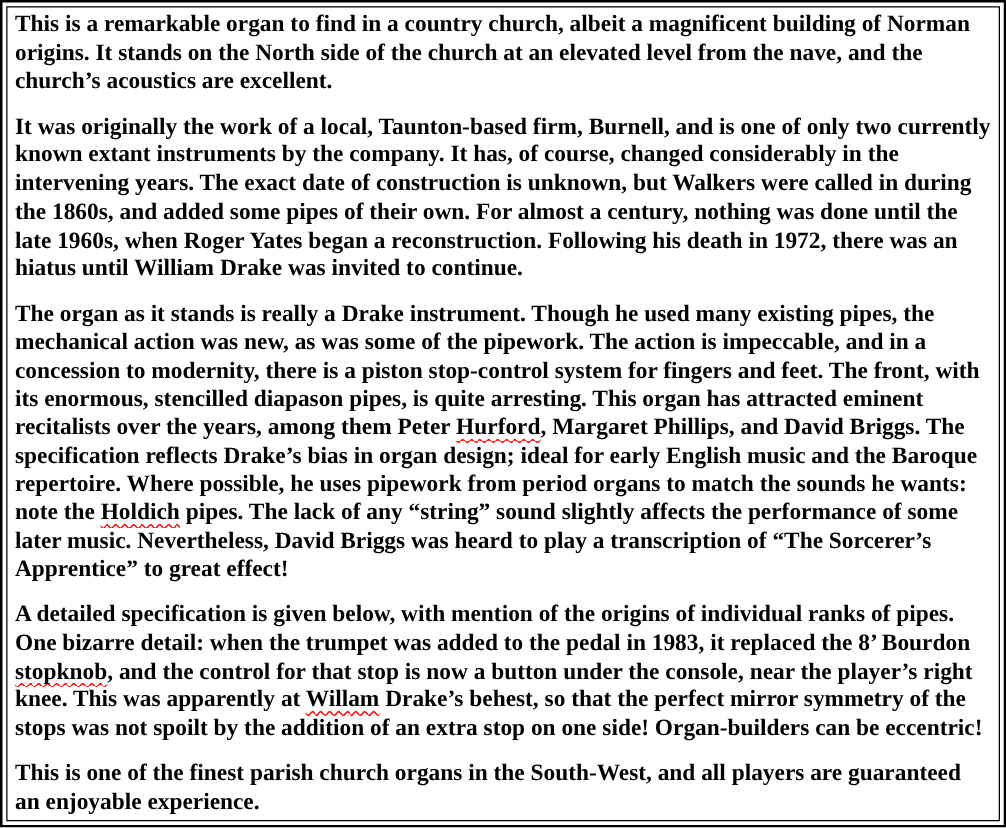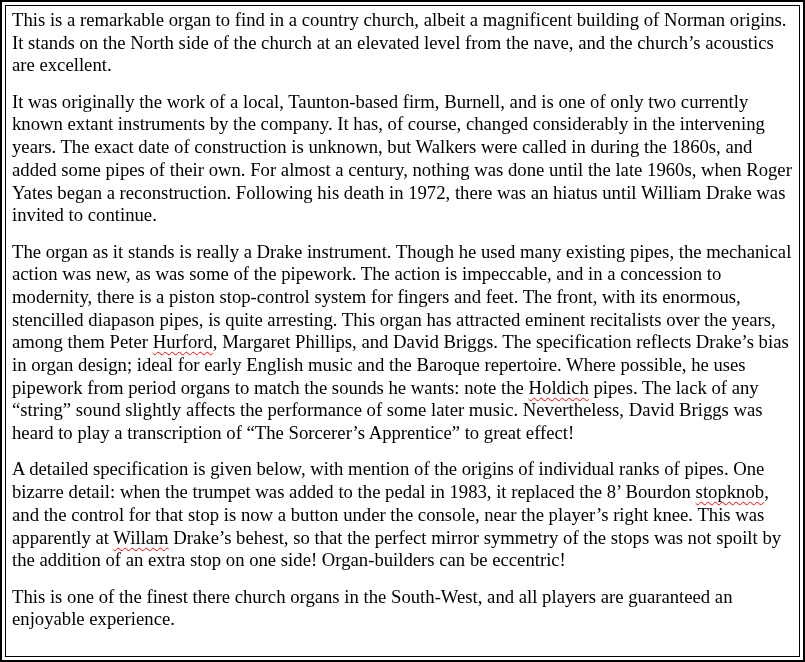--- a/index.html
+++ b/index.html
@@ -23,20 +23,21 @@
     padding: 3px 6px 0 6px;
     overflow: hidden;
   }
   p.doc-para {
     margin: 0 0 13.6px 0;
     font-family: "Liberation Serif", "DejaVu Serif", serif;
     font-size: 18.7px;
     line-height: 22.7px;
     color: var(--text-color, #000);
     text-align: left;
+    font-weight: bold;
   }
   p.doc-para:last-child { margin-bottom: 0; }
   .misspelled {
     text-decoration: underline;
     text-decoration-style: wavy;
     text-decoration-color: var(--spell-color, #ff0000);
     text-decoration-thickness: 1px;
     text-underline-offset: 3px;
     text-decoration-skip-ink: none;
     text-align: right;
@@ -44,15 +45,15 @@
 </style>
 </head>
 <body>
 
 <div class="frame-outer">
   <div class="frame-inner" id="doc-body">
       <p class="doc-para">This is a remarkable organ to find in a country church, albeit a magnificent building of Norman origins. It stands on the North side of the church at an elevated level from the nave, and the church’s acoustics are excellent.</p>
       <p class="doc-para">It was originally the work of a local, Taunton-based firm, Burnell, and is one of only two currently known extant instruments by the company. It has, of course, changed considerably in the intervening years. The exact date of construction is unknown, but Walkers were called in during the 1860s, and added some pipes of their own. For almost a century, nothing was done until the late 1960s, when Roger Yates began a reconstruction. Following his death in 1972, there was an hiatus until William Drake was invited to continue.</p>
       <p class="doc-para">The organ as it stands is really a Drake instrument. Though he used many existing pipes, the mechanical action was new, as was some of the pipework. The action is impeccable, and in a concession to modernity, there is a piston stop-control system for fingers and feet. The front, with its enormous, stencilled diapason pipes, is quite arresting. This organ has attracted eminent recitalists over the years, among them Peter <span class="misspelled">Hurford</span>, Margaret Phillips, and David Briggs. The specification reflects Drake’s bias in organ design; ideal for early English music and the Baroque repertoire. Where possible, he uses pipework from period organs to match the sounds he wants: note the <span class="misspelled">Holdich</span> pipes. The lack of any “string” sound slightly affects the performance of some later music. Nevertheless, David Briggs was heard to play a transcription of “The Sorcerer’s Apprentice” to great effect!</p>
       <p class="doc-para">A detailed specification is given below, with mention of the origins of individual ranks of pipes. One bizarre detail: when the trumpet was added to the pedal in 1983, it replaced the 8’ Bourdon <span class="misspelled">stopknob</span>, and the control for that stop is now a button under the console, near the player’s right knee. This was apparently at <span class="misspelled">Willam</span> Drake’s behest, so that the perfect mirror symmetry of the stops was not spoilt by the addition of an extra stop on one side! Organ-builders can be eccentric!</p>
-      <p class="doc-para">This is one of the finest there church organs in the South-West, and all players are guaranteed an enjoyable experience.</p>
+      <p class="doc-para">This is one of the finest parish church organs in the South-West, and all players are guaranteed an enjoyable experience.</p>
     </div>
 </div>
 
 </body></html>

